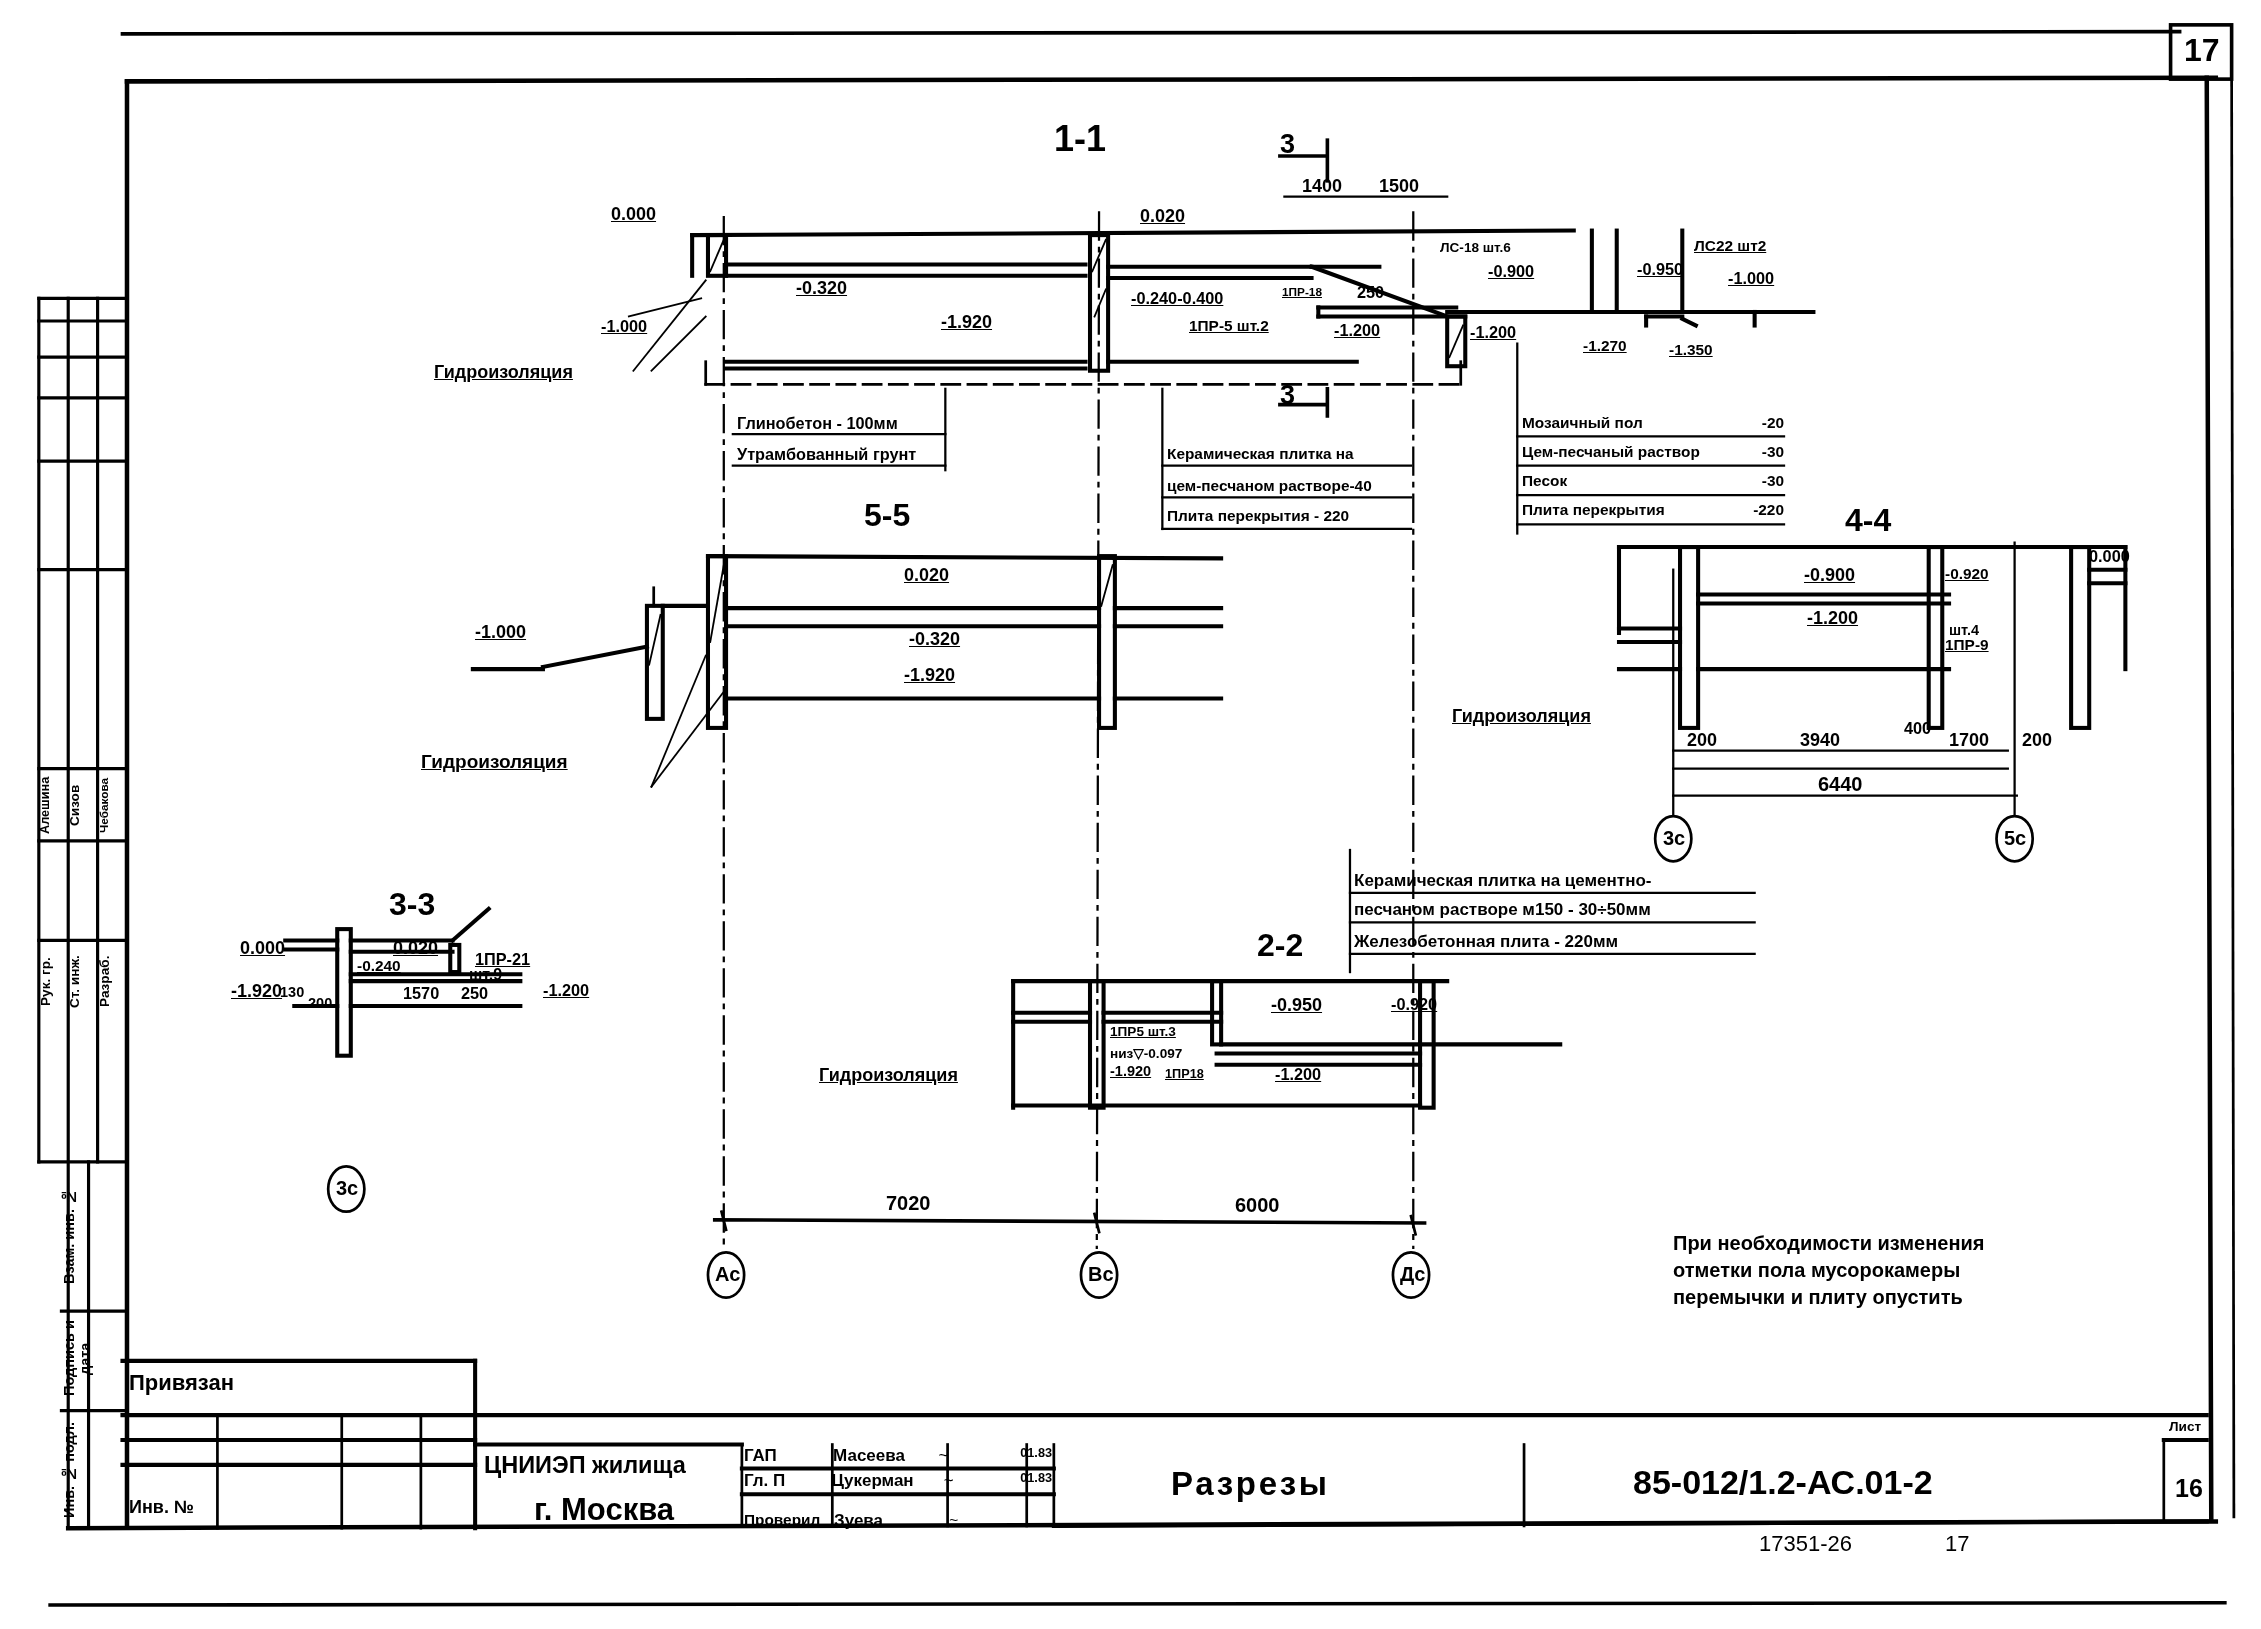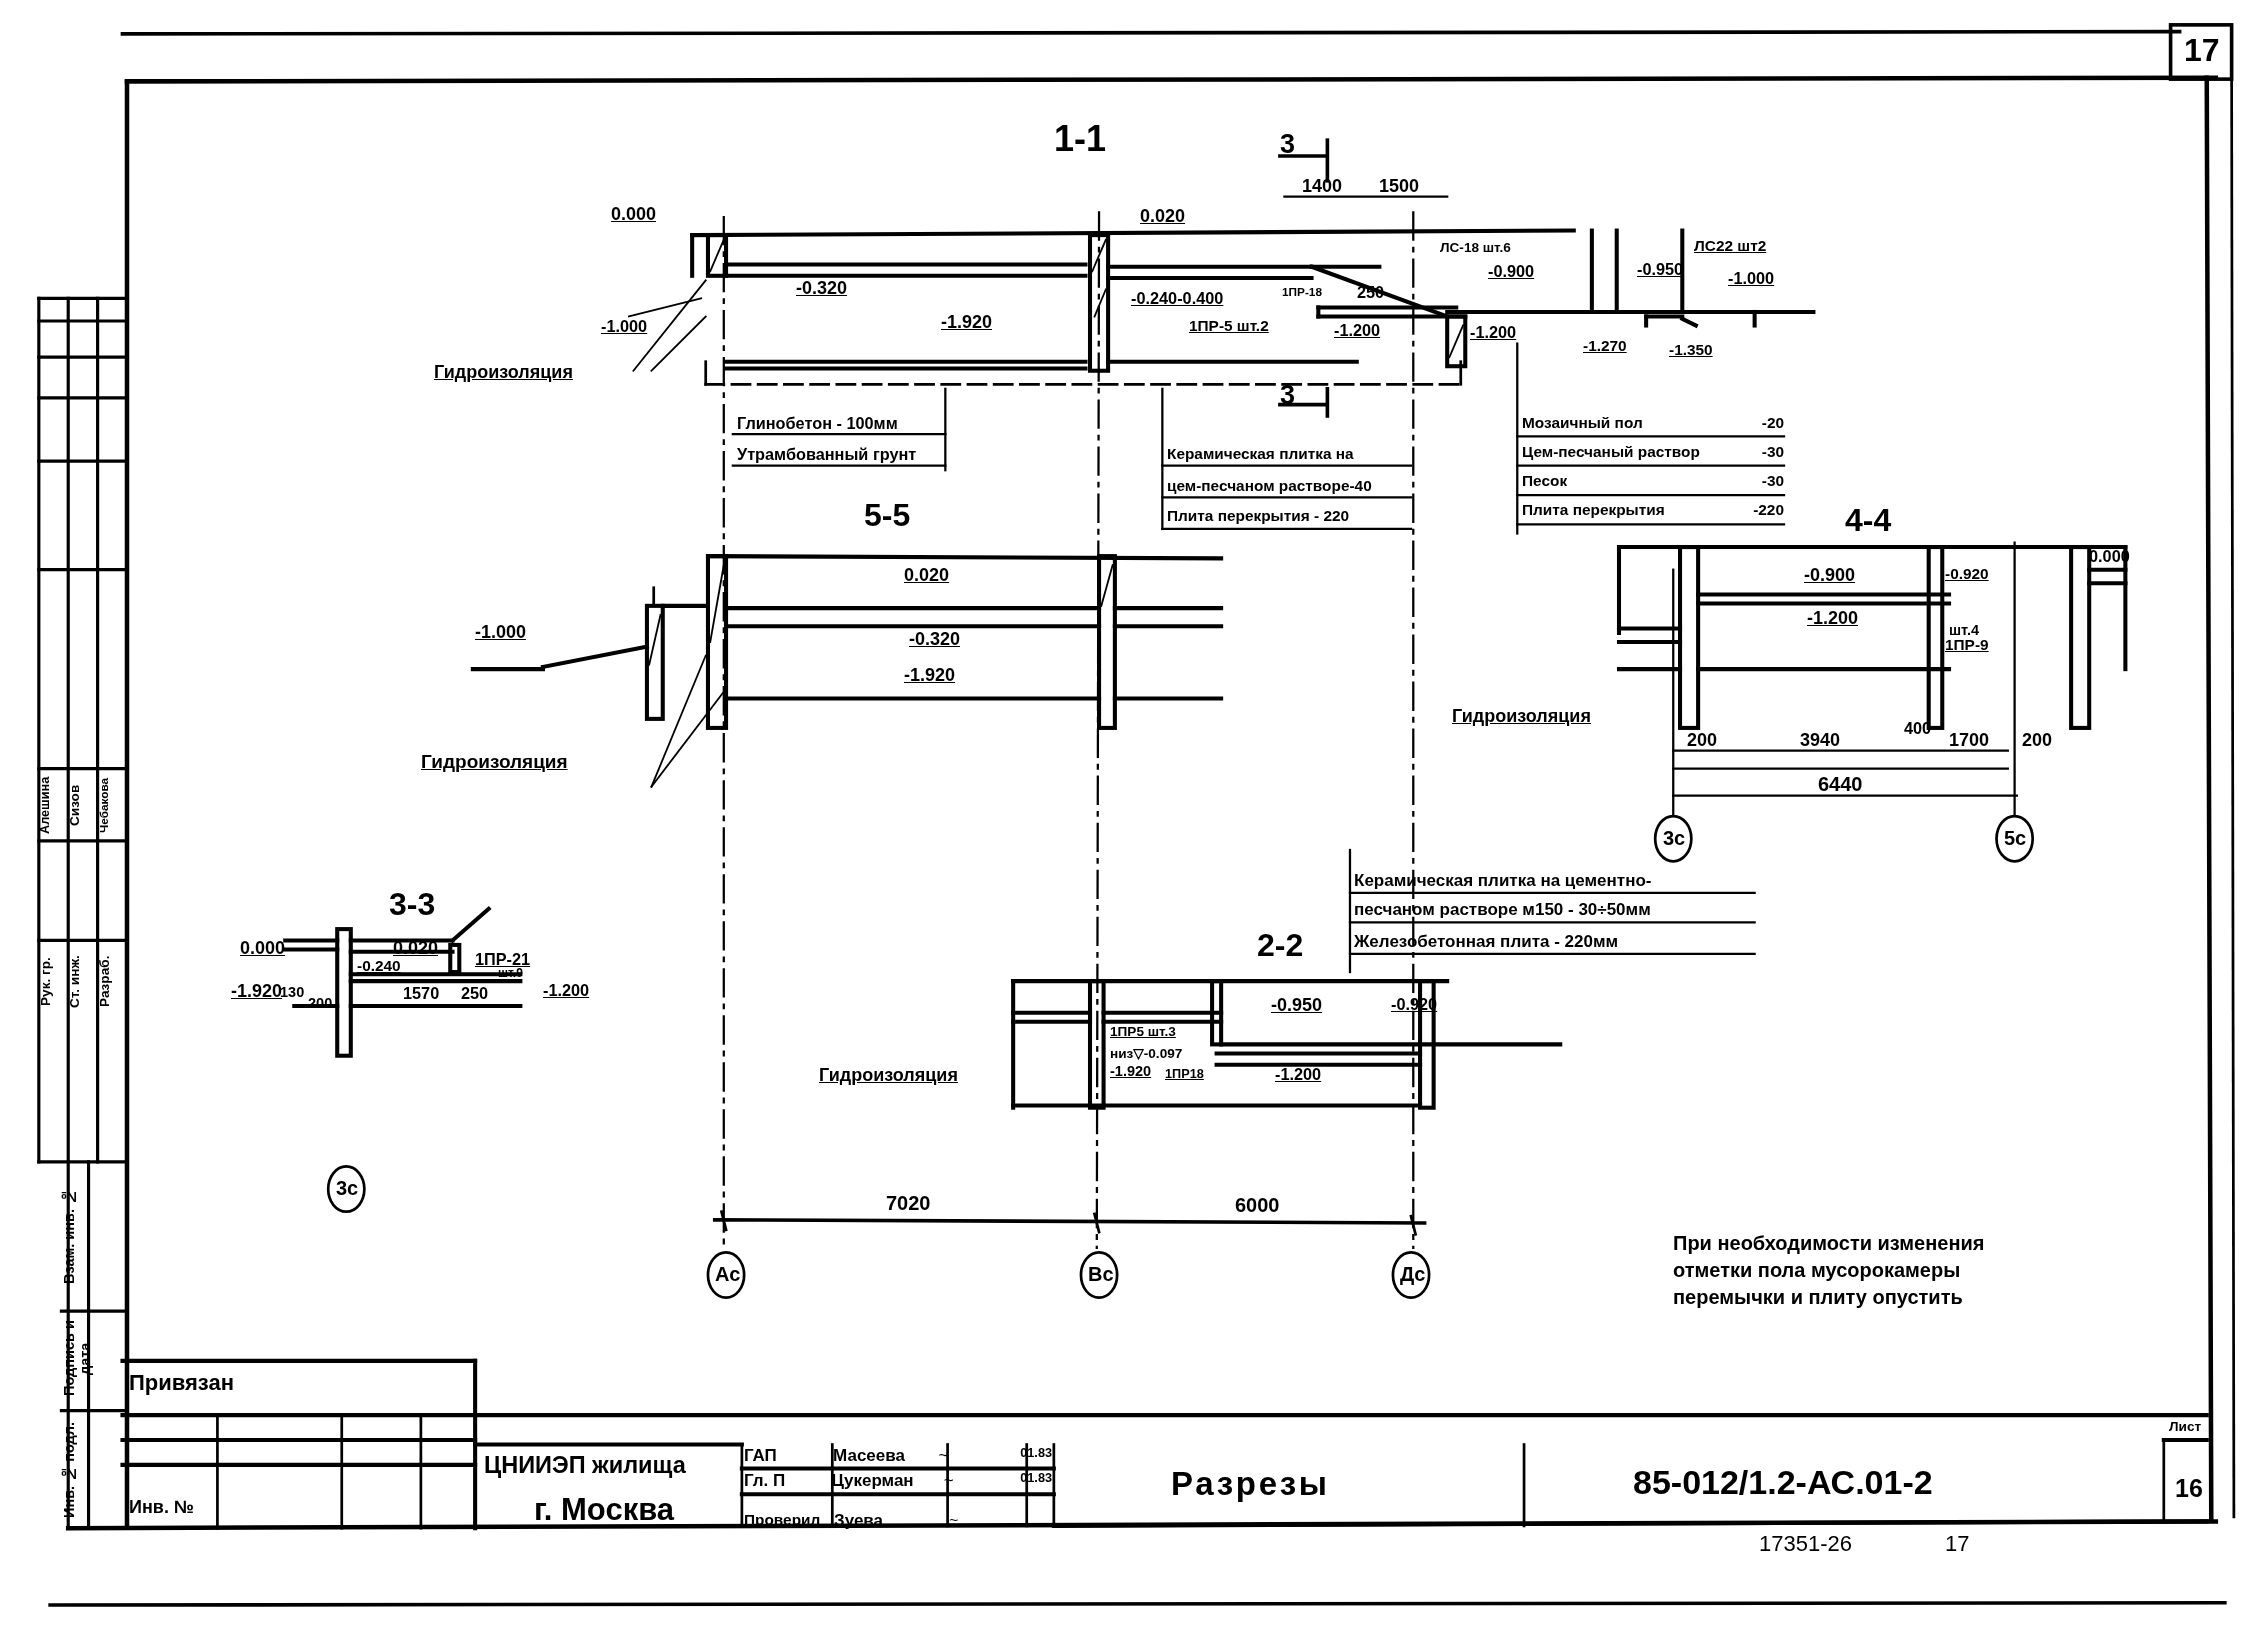--- a/index.html
+++ b/index.html
@@ -258,21 +258,21 @@
 <div class="lbl" style="left:1131px;top:289px;font-size:16.3px;text-decoration:underline;">-0.240-0.400</div>
 <div class="lbl" style="left:1334px;top:321px;font-size:16.3px;text-decoration:underline;">-1.200</div>
 <div class="lbl" style="left:1470px;top:323px;font-size:16.3px;text-decoration:underline;">-1.200</div>
 <div class="lbl" style="left:1488px;top:262px;font-size:16.3px;text-decoration:underline;">-0.900</div>
 <div class="lbl" style="left:1637px;top:260px;font-size:16.3px;text-decoration:underline;">-0.950</div>
 <div class="lbl" style="left:1728px;top:269px;font-size:16.3px;text-decoration:underline;">-1.000</div>
 <div class="lbl" style="left:1583px;top:337px;font-size:15.4px;text-decoration:underline;">-1.270</div>
 <div class="lbl" style="left:1669px;top:341px;font-size:15.4px;text-decoration:underline;">-1.350</div>
 <div class="lbl" style="left:1357px;top:283px;font-size:16.3px;">250</div>
 <div class="lbl" style="left:1189px;top:317px;font-size:15.4px;text-decoration:underline;">1ПР-5 шт.2</div>
-<div class="lbl" style="left:1282px;top:285px;font-size:11.8px;">1ПР-18</div>
+<div class="lbl" style="left:1282px;top:285px;font-size:11.8px;text-decoration:underline;">1ПР-18</div>
 <div class="lbl" style="left:1440px;top:240px;font-size:13.6px;">ЛС-18 шт.6</div>
 <div class="lbl" style="left:1694px;top:237px;font-size:15.4px;text-decoration:underline;">ЛС22 шт2</div>
 <div class="lbl" style="left:434px;top:362px;font-size:18px;text-decoration:underline;">Гидроизоляция</div>
 
 <div class="lbl" style="left:737px;top:414px;font-size:16.3px;">Глинобетон - 100мм</div>
 <div class="lbl" style="left:737px;top:445px;font-size:16.3px;">Утрамбованный грунт</div>
 
 <div class="lbl" style="left:1167px;top:445px;font-size:15.4px;">Керамическая плитка на</div>
 <div class="lbl" style="left:1167px;top:477px;font-size:15.4px;">цем-песчаном растворе-40</div>
 <div class="lbl" style="left:1167px;top:507px;font-size:15.4px;">Плита перекрытия   - 220</div>
@@ -317,21 +317,21 @@
 <div class="lbl" style="left:1818px;top:773px;font-size:20px;">6440</div>
 <div class="lbl" style="left:1663px;top:827px;font-size:20px;">3с</div>
 <div class="lbl" style="left:2004px;top:827px;font-size:20px;">5с</div>
 
 <div class="lbl" style="left:240px;top:938px;font-size:18px;text-decoration:underline;">0.000</div>
 <div class="lbl" style="left:393px;top:938px;font-size:18px;text-decoration:underline;">0.020</div>
 <div class="lbl" style="left:357px;top:957px;font-size:15.4px;text-decoration:underline;">-0.240</div>
 <div class="lbl" style="left:231px;top:981px;font-size:18px;text-decoration:underline;">-1.920</div>
 <div class="lbl" style="left:543px;top:981px;font-size:16.3px;text-decoration:underline;">-1.200</div>
 <div class="lbl" style="left:475px;top:950px;font-size:16.3px;text-decoration:underline;">1ПР-21</div>
-<div class="lbl" style="left:498px;top:966px;font-size:12px;">шт.9</div>
+<div class="lbl" style="left:469px;top:966px;font-size:16px;">шт.9</div>
 <div class="lbl" style="left:280px;top:984px;font-size:14.5px;" style-note="">130</div>
 <div class="lbl" style="left:403px;top:984px;font-size:16.3px;">1570</div>
 <div class="lbl" style="left:461px;top:984px;font-size:16.3px;">250</div>
 <div class="lbl" style="left:308px;top:995px;font-size:14.5px;">200</div>
 <div class="lbl" style="left:336px;top:1177px;font-size:20px;">3с</div>
 
 <div class="lbl" style="left:1271px;top:995px;font-size:18px;text-decoration:underline;">-0.950</div>
 <div class="lbl" style="left:1391px;top:995px;font-size:16.3px;text-decoration:underline;">-0.920</div>
 <div class="lbl" style="left:1275px;top:1065px;font-size:16.3px;text-decoration:underline;">-1.200</div>
 <div class="lbl" style="left:1110px;top:1063px;font-size:14.5px;text-decoration:underline;">-1.920</div>

